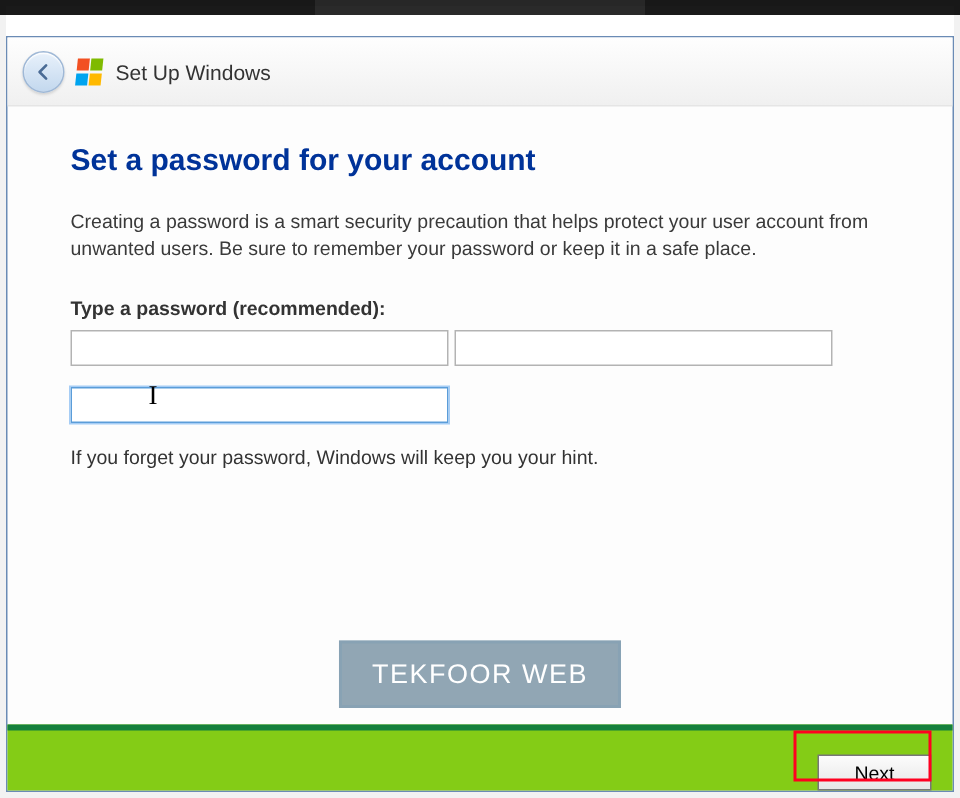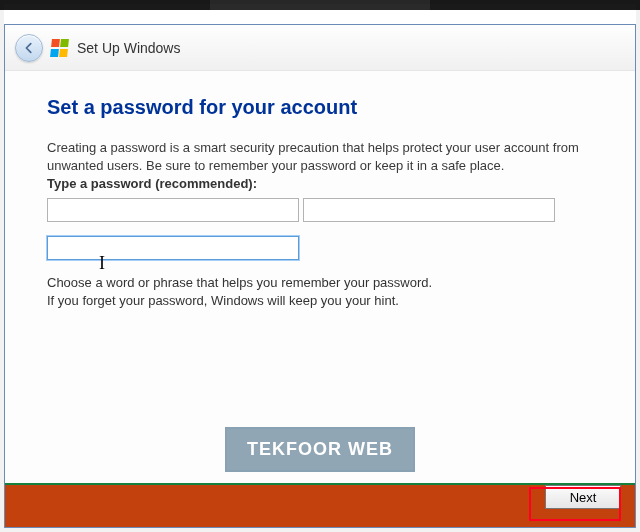--- a/index.html
+++ b/index.html
@@ -76,20 +76,21 @@
       position: relative;
     }
     .heading {
       color: #003399;
       font-size: 20px;
       font-weight: 700;
       margin-bottom: 18px;
     }
     .intro {
       color: #3a3a3a;
+      margin-bottom: 22px;
       max-width: 540px;
     }
     .field-label {
       display: block;
       margin-bottom: 4px;
       color: #333;
       font-weight: bold;
     }
     .text-input {
       width: 252px;
@@ -113,34 +114,34 @@
       font-family: serif;
       pointer-events: none;
     }
     .watermark {
       position: absolute;
       left: 50%; bottom: 55px;
       transform: translateX(-50%);
       background: rgba(56,95,121,.55);
       border: 2px solid rgba(130,160,180,.6);
       color: #fff;
-      font-weight: 700;
+      font-weight: 400;
       font-size: 18px;
       letter-spacing: 1px;
       padding: 10px 20px;
       text-align: center;
       pointer-events: none;
     }
     .footer {
       height: 44px;
-      border-top: 2px solid #15803d;
-      background: #c2410c;
+      border-top: 4px solid #15803d;
+      background: #84cc16;
       display: flex;
       justify-content: flex-end;
-      align-items: flex-start;
+      align-items: flex-end;
       padding: 0 14px;
     }
     .next-btn {
       min-width: 76px;
       height: 24px;
       font-size: 13px;
       background: linear-gradient(#fcfcfc,#e6e6e6);
       border: 1px solid #777;
       cursor: pointer;
     }
@@ -184,21 +185,20 @@
     <h1 class="heading">Set a password for your account</h1>
     <p class="intro">Creating a password is a smart security precaution that helps protect your user account from unwanted users. Be sure to remember your password or keep it in a safe place.</p>
 
     <label class="field-label">Type a password (recommended):</label>
     <input type="password" class="text-input" value="" style="">
 
     <input type="password" class="text-input" value="" style="">
 
     <input type="text" class="text-input focused" value="" style="">
 
-    <p class="hint-text">Choose a word or phrase that helps you remember your password.</p>
     <p class="hint-text">If you forget your password, Windows will keep you your hint.</p>
 
     <div class="cursor-beam">I</div>
   </div>
 
   <div class="footer">
     <button class="next-btn">Next</button>
   </div>
 
   <div class="watermark">TEKFOOR WEB</div>

